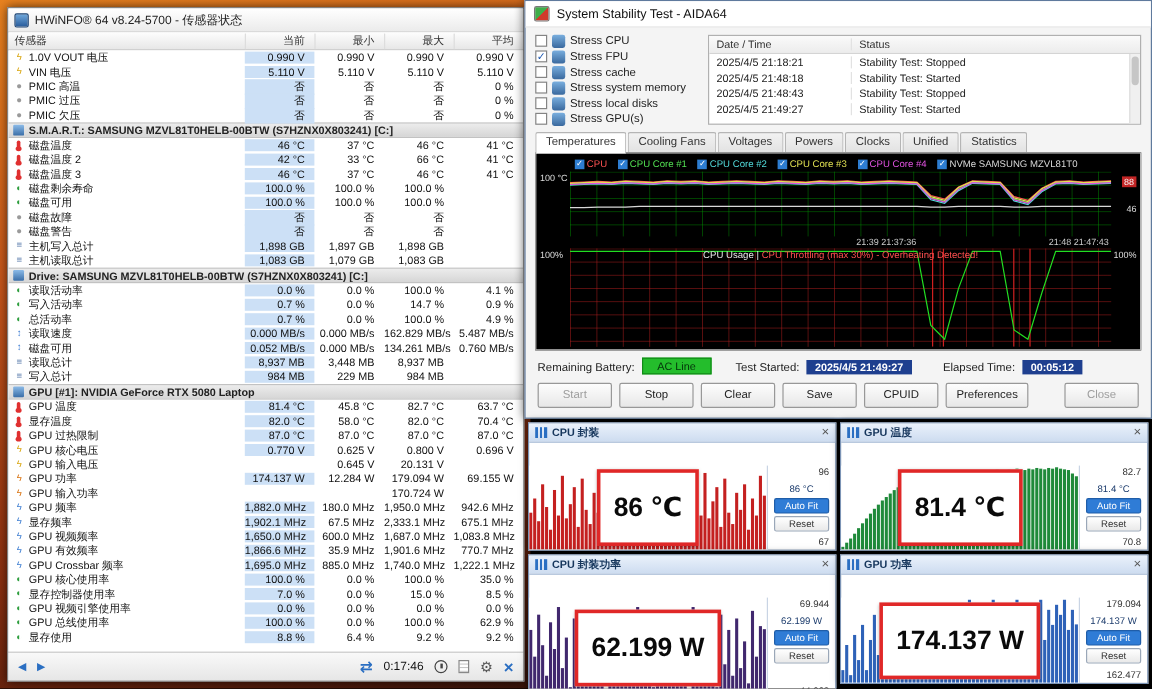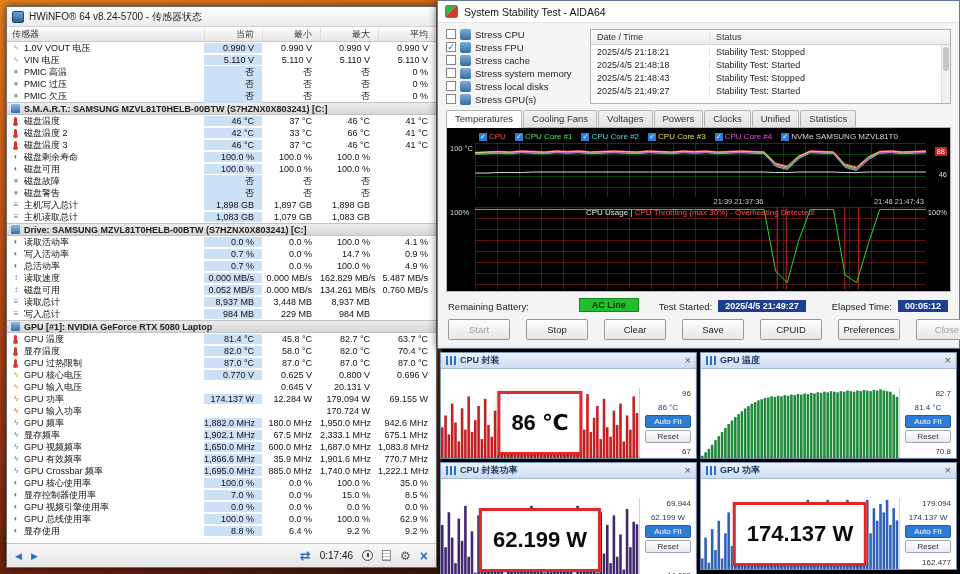--- a/index.html
+++ b/index.html
@@ -75,23 +75,23 @@
   .glab-tl{position:absolute;left:1px;top:1px;}
   .glab{position:absolute;right:1px;}
   .glab-red{background:#c22525;color:#fff;padding:0 2px;}
   .xlabels{position:relative;height:10px;font-size:7.5px;color:#ccc;}
   .xl1{position:absolute;left:53%;}
   .xl2{position:absolute;right:24px;}
   .g2-title{position:absolute;left:0;right:0;top:1px;text-align:center;font-size:8px;white-space:nowrap;}
   .g2-title .w{color:#e8e8e8;}
   .g2-title .r{color:#ff5050;}
   .status-row{display:flex;align-items:flex-end;gap:6px;padding:6px 10px 2px 10px;font-size:9.5px;color:#222;}
-  .badge-ac{background:#24bd2c;color:#04330a;padding:1px 12px;font-weight:bold;font-size:9px;border:1px solid #128a18;margin-left:44px;}
+  .badge-ac{background:#24bd2c;color:#04330a;padding:1px 12px;font-weight:normal;font-size:9px;border:1px solid #128a18;}
   .badge-blue{background:#1e3f8f;color:#fff;padding:1px 7px;font-weight:bold;font-size:9px;}
-  .btn-row{display:flex;gap:16px;padding:5px 10px 8px 10px;align-items:flex-start;}
+  .btn-row{display:flex;gap:6px;padding:5px 10px 8px 10px;align-items:flex-start;}
   .btn{min-width:62px;height:21px;background:linear-gradient(#fdfdfd,#e7e7e7);border:1px solid #989898;font-size:9.5px;color:#222;display:flex;align-items:center;justify-content:center;border-radius:2px;padding:0 8px;}
   .btn.disabled{color:#9d9d9d;}
   .btn-close{margin-left:auto;}
 
   
   .mini{position:absolute;width:257px;height:107px;background:#fff;border:1px solid #7c94b5;display:flex;flex-direction:column;box-shadow:0 0 6px rgba(0,0,0,.7);gap:19px;}
   .mini-titlebar{flex:0 0 16px;background:linear-gradient(#eaf1fb,#cddcf0);display:flex;align-items:center;padding:0 5px;gap:4px;border-bottom:1px solid #a8bcd6;}
   .mini-ico{width:10px;height:9px;background:linear-gradient(90deg,#2b6fc2 0 22%,transparent 22% 38%,#2b6fc2 38% 60%,transparent 60% 76%,#2b6fc2 76% 100%);}
   .mini-title{flex:1;font-size:9px;font-weight:bold;color:#16365c;white-space:nowrap;overflow:hidden;}
   .mini-close{color:#555;font-size:11px;line-height:11px;}
@@ -851,20 +851,21 @@
             <rect x="85.00" y="4.47" width="1.30" height="95.53" fill="#1f8a3a"></rect>
             <rect x="86.67" y="2.82" width="1.30" height="97.18" fill="#1f8a3a"></rect>
             <rect x="88.33" y="3.65" width="1.30" height="96.35" fill="#1f8a3a"></rect>
             <rect x="90.00" y="2.00" width="1.30" height="98.00" fill="#1f8a3a"></rect>
             <rect x="91.67" y="3.65" width="1.30" height="96.35" fill="#1f8a3a"></rect>
             <rect x="93.33" y="4.47" width="1.30" height="95.53" fill="#1f8a3a"></rect>
             <rect x="95.00" y="5.29" width="1.30" height="94.71" fill="#1f8a3a"></rect>
             <rect x="96.67" y="9.41" width="1.30" height="90.59" fill="#1f8a3a"></rect>
             <rect x="98.33" y="12.71" width="1.30" height="87.29" fill="#1f8a3a"></rect>
           </svg>
+        <span class="big-val">81.4 ℃</span>
       </div>
       <div class="mini-side">
         <span class="side-top">82.7</span>
         <span class="side-cur">81.4 °C</span>
         <span class="btn-autofit">Auto Fit</span>
         <span class="btn-reset">Reset</span>
         <span class="side-bottom">70.8</span>
       </div>
     </div>
   </div>

